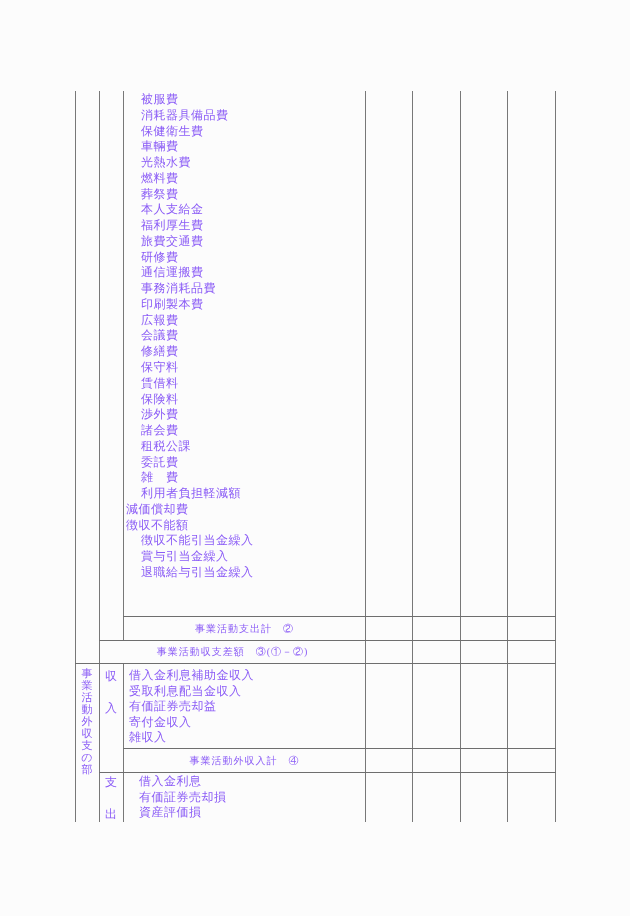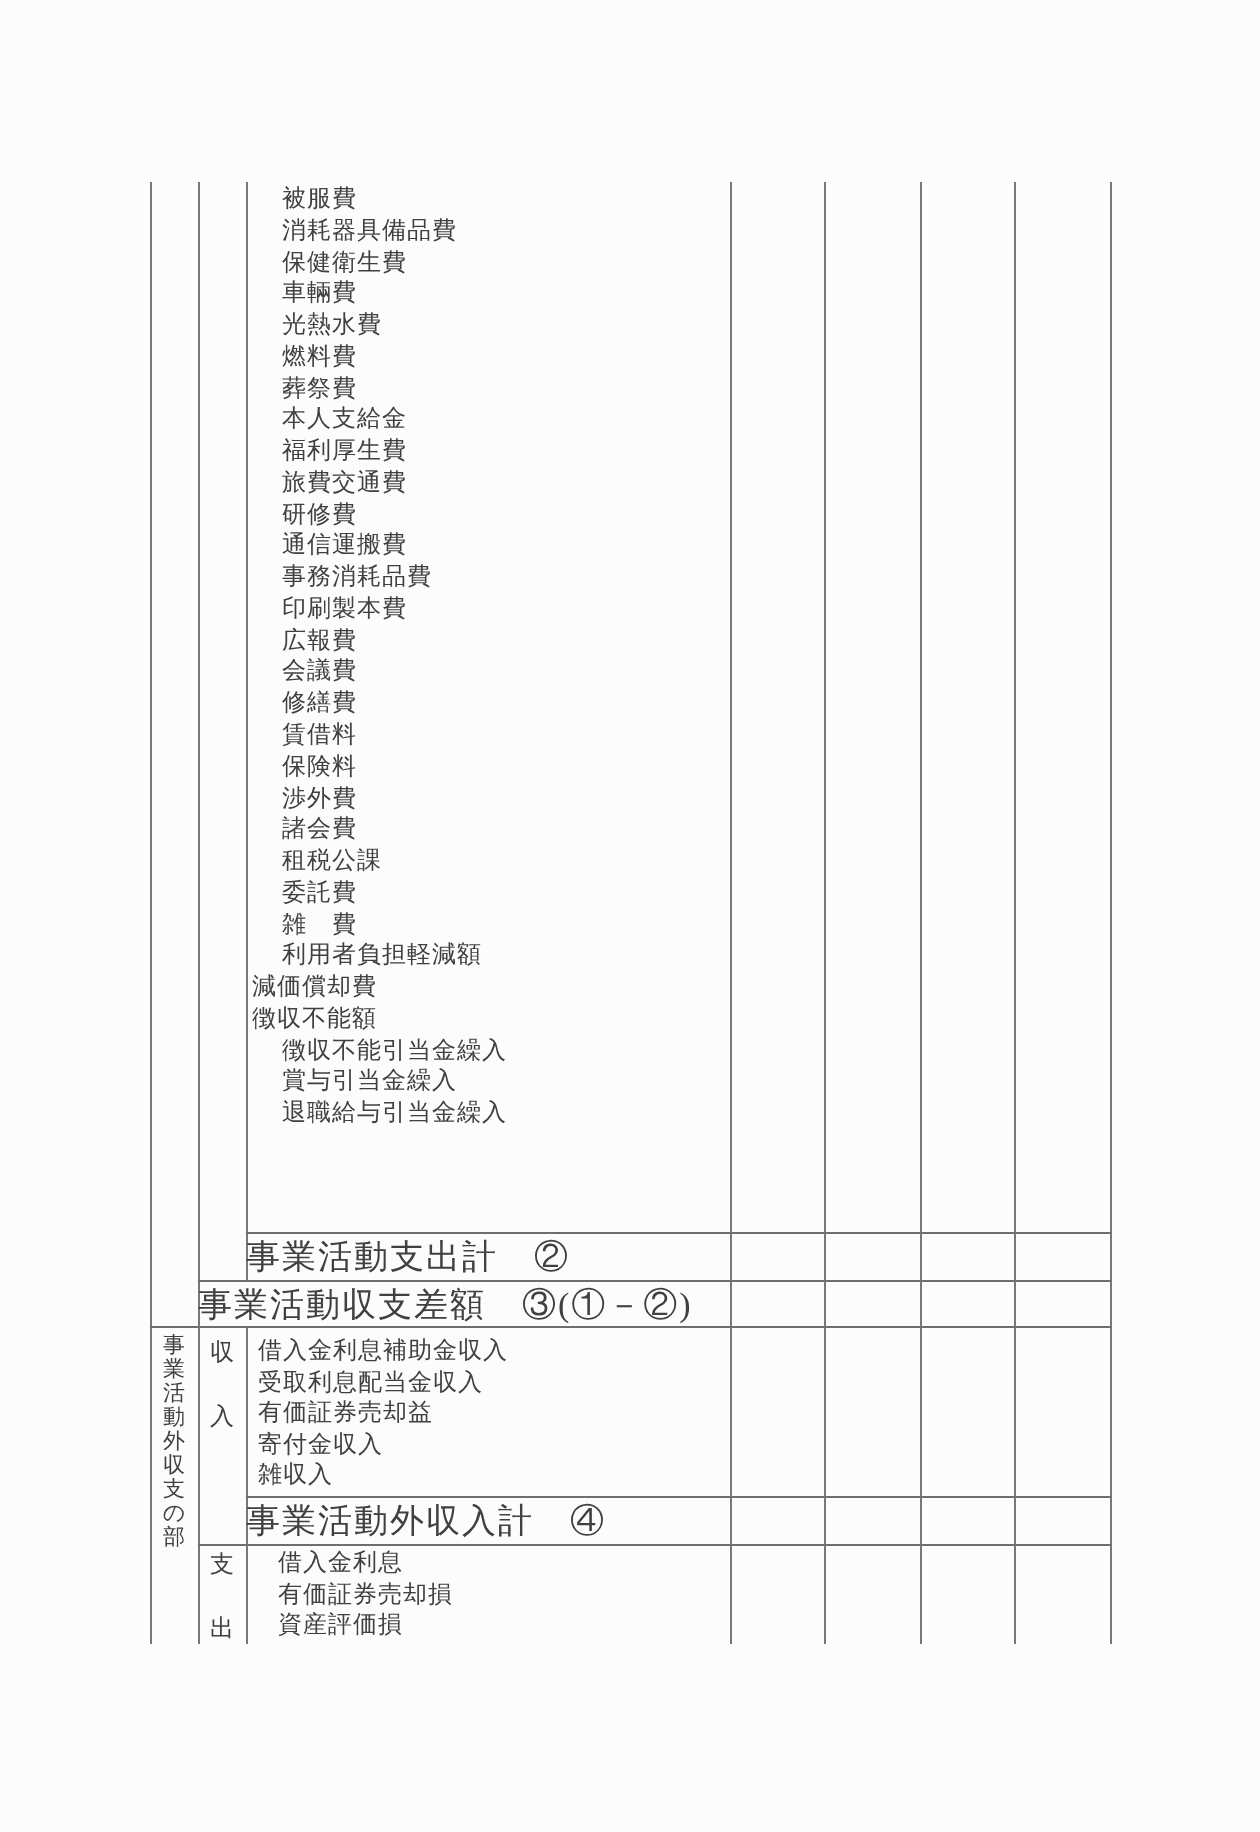--- a/index.html
+++ b/index.html
@@ -2,39 +2,39 @@
 <html><head>
 <meta charset="utf-8">
 <style>
   html,body{margin:0;padding:0;}
   body{background:#ffffff;}
   .page{
     position:relative;
     width:630px;height:916px;
     background:#fcfcfc;
     font-family:"Liberation Serif","DejaVu Serif",serif;
-    color:#404040;
+    color:#8b5cf6;
     overflow:hidden;
   }
   .table{position:absolute;left:75px;top:91px;width:481px;height:731px;}
   .vl{position:absolute;width:1px;background:#787878;}
   .hl{position:absolute;height:1px;background:#6e6e6e;}
 
   
   .items{position:absolute;font-size:12px;letter-spacing:0.5px;white-space:nowrap;}
   .items .li{height:15.78px;line-height:15.78px;}
   .items.small-gap .li{height:15.5px;line-height:15.5px;}
   .lv2{padding-left:17px;}
   .lv1{padding-left:2px;}
   .lv0{padding-left:0;}
   .sub{padding-left:5px;}
 
   
-  .sumrow{position:absolute;display:flex;align-items:center;justify-content:flex-start;
-          font-size:17px;letter-spacing:1px;white-space:nowrap;}
+  .sumrow{position:absolute;display:flex;align-items:center;justify-content:center;
+          font-size:10px;letter-spacing:1px;white-space:nowrap;}
 
   
   .vlabel{position:absolute;text-align:center;white-space:pre-line;}
   .vlabel.section{font-size:11px;line-height:12px;letter-spacing:0;}
   .vlabel.inout{font-size:12px;line-height:16px;}
 
   .amount-col{position:absolute;top:0;height:731px;}
 </style>
 </head>
 <body>
@@ -74,20 +74,21 @@
         <div class="li lv2">本人支給金</div>
         <div class="li lv2">福利厚生費</div>
         <div class="li lv2">旅費交通費</div>
         <div class="li lv2">研修費</div>
         <div class="li lv2">通信運搬費</div>
         <div class="li lv2">事務消耗品費</div>
         <div class="li lv2">印刷製本費</div>
         <div class="li lv2">広報費</div>
         <div class="li lv2">会議費</div>
         <div class="li lv2">修繕費</div>
+        <div class="li lv2">保守料</div>
         <div class="li lv2">賃借料</div>
         <div class="li lv2">保険料</div>
         <div class="li lv2">渉外費</div>
         <div class="li lv2">諸会費</div>
         <div class="li lv2">租税公課</div>
         <div class="li lv2">委託費</div>
         <div class="li lv2">雑　費</div>
         <div class="li lv2">利用者負担軽減額</div>
         <div class="li lv1">減価償却費</div>
         <div class="li lv1">徴収不能額</div>

